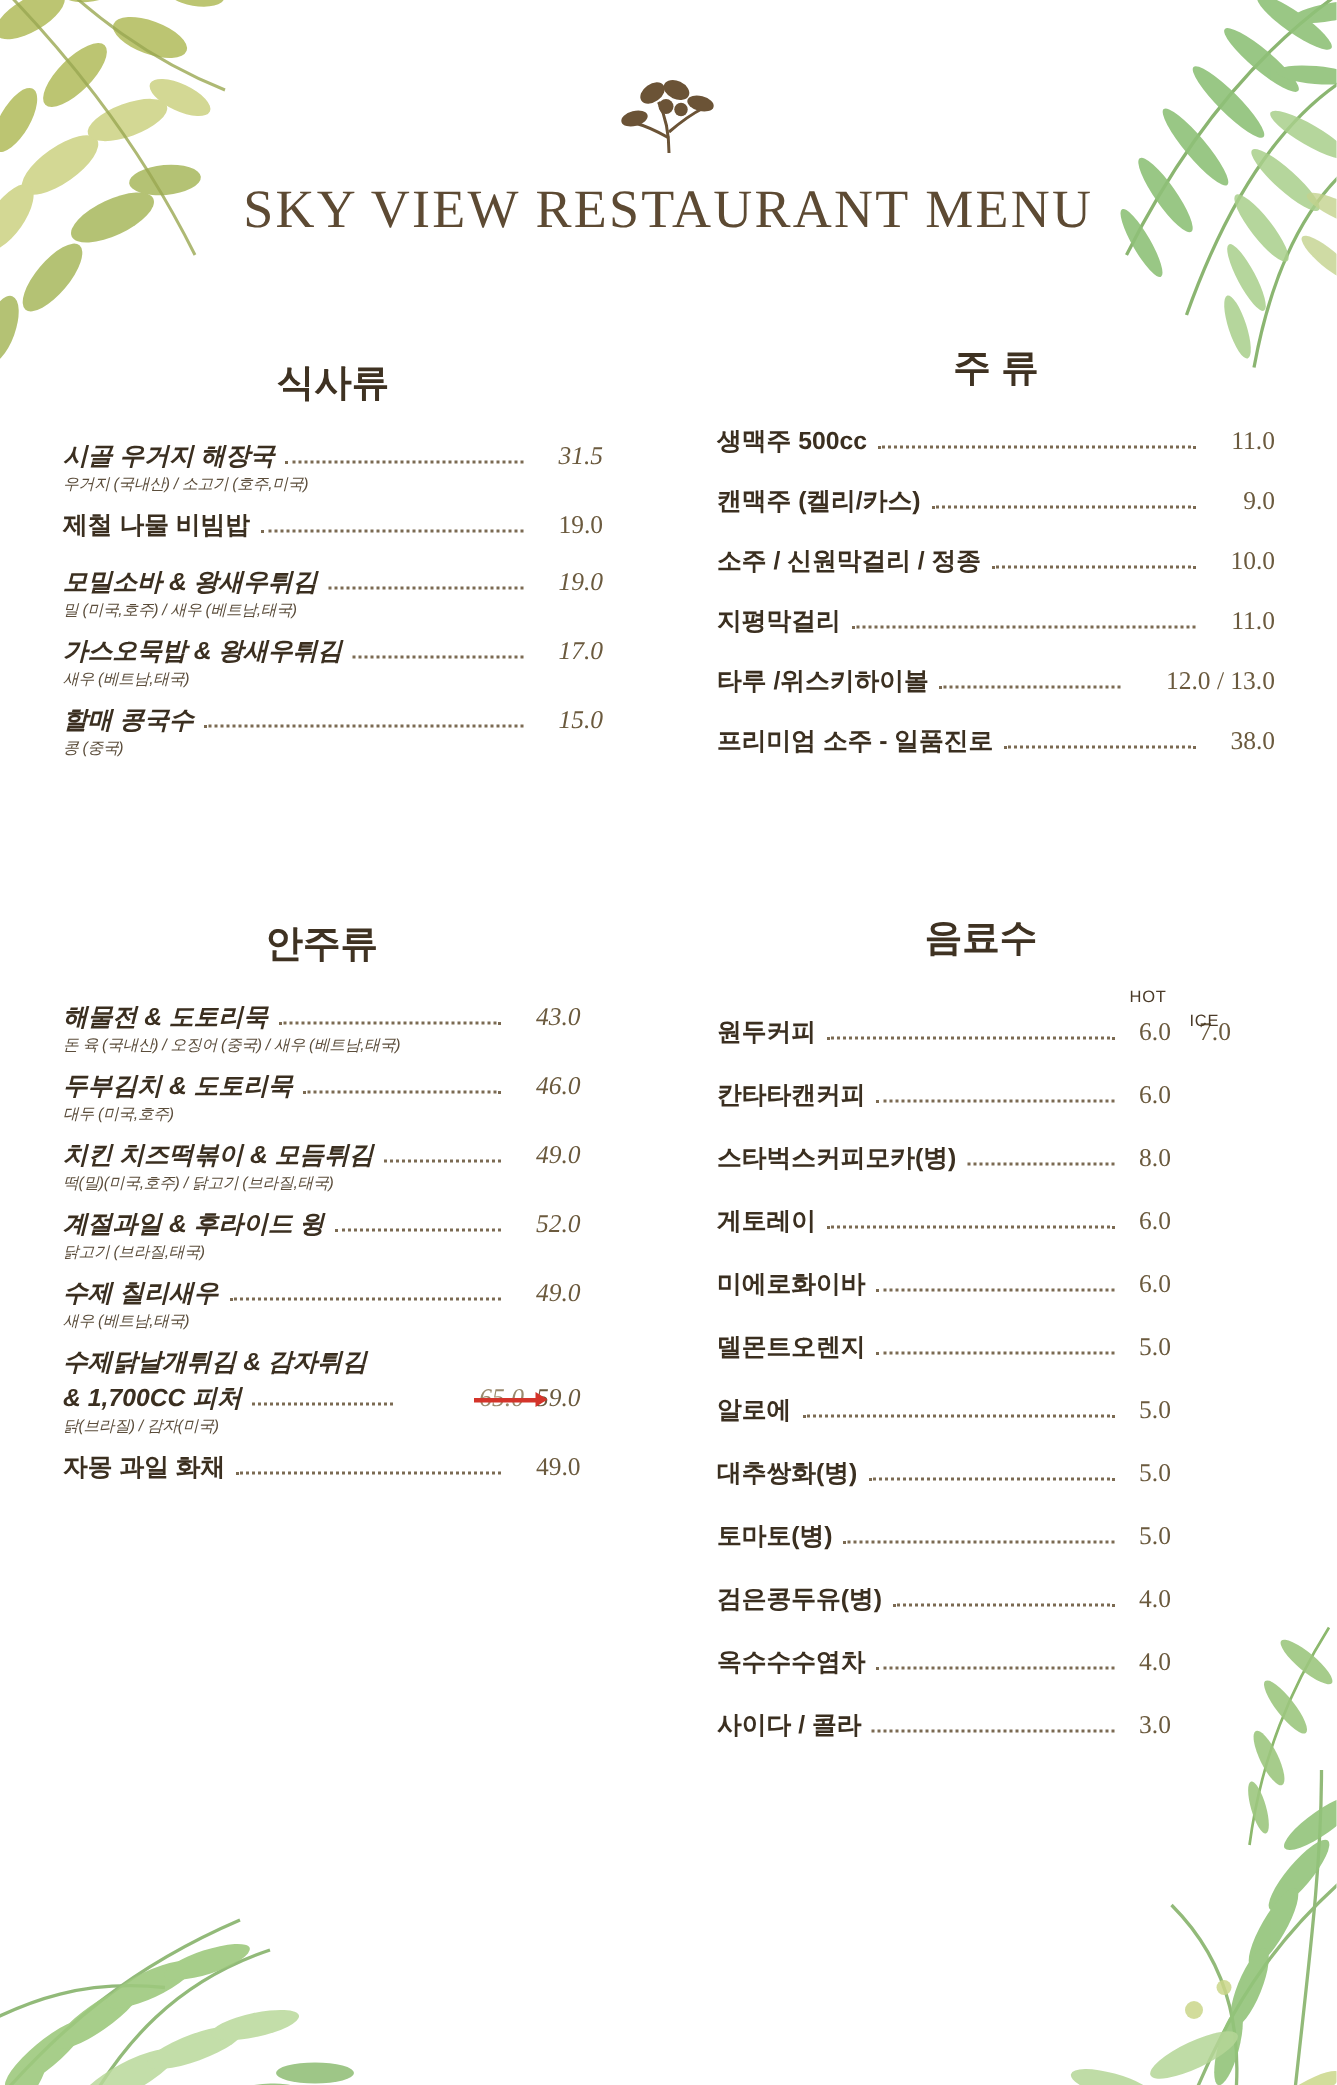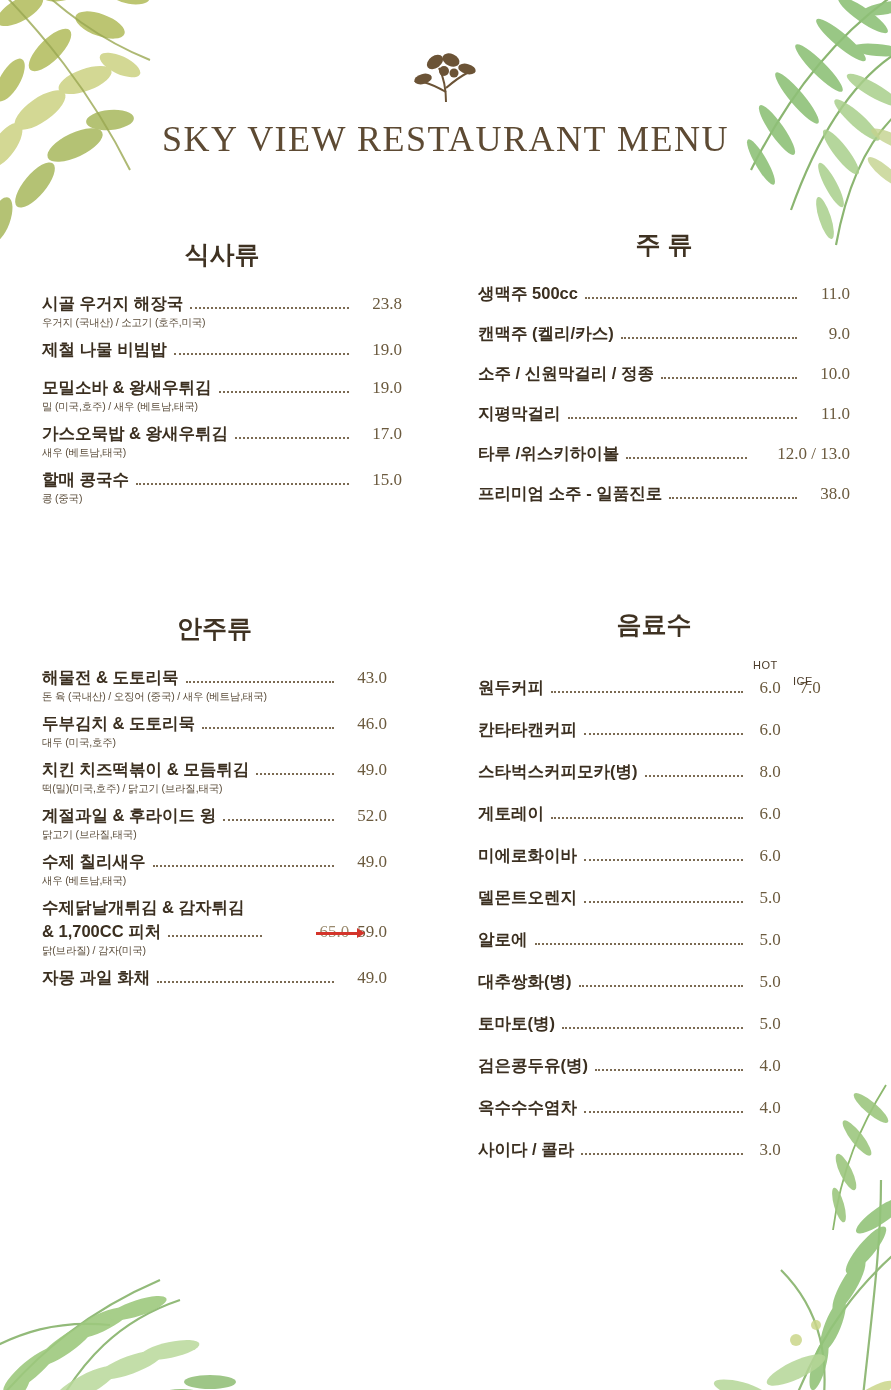--- a/index.html
+++ b/index.html
@@ -100,21 +100,21 @@
     text-align: right;
   }
   .price.wide { min-width: 96px; }
   .sub {
     font-family: "Liberation Sans", sans-serif;
     font-size: 10.5px;
     color: #5b4d3b;
     margin-top: 1px;
     letter-spacing: -0.2px;
   }
-  .item.with-sub { margin-bottom: 9px; }
+  .item.with-sub { margin-bottom: 9px; font-style: italic; }
   .item.spaced { margin-bottom: 16px; }
 
   
   .drink .row { margin-bottom: 0; }
   .drink { margin-bottom: 18px; }
 
   
   .bev { margin-bottom: 20px; }
   .bev .price { min-width: 40px; text-align: center; }
   .hoticelabel {
@@ -297,21 +297,21 @@
 
   <div class="menu-title">SKY VIEW RESTAURANT MENU</div>
 
   <div class="col col-left" style="top:238px;">
     <div class="sec-head">식사류</div>
 
     <div class="item with-sub">
       <div class="row">
         <span class="name">시골 우거지 해장국</span>
         <span class="dots"></span>
-        <span class="price">23.8</span>
+        <span class="price">31.5</span>
       </div>
       <div class="sub">우거지 (국내산) / 소고기 (호주,미국)</div>
     </div>
 
     <div class="item spaced">
       <div class="row">
         <span class="name">제철 나물 비빔밥</span>
         <span class="dots"></span>
         <span class="price">19.0</span>
       </div>

